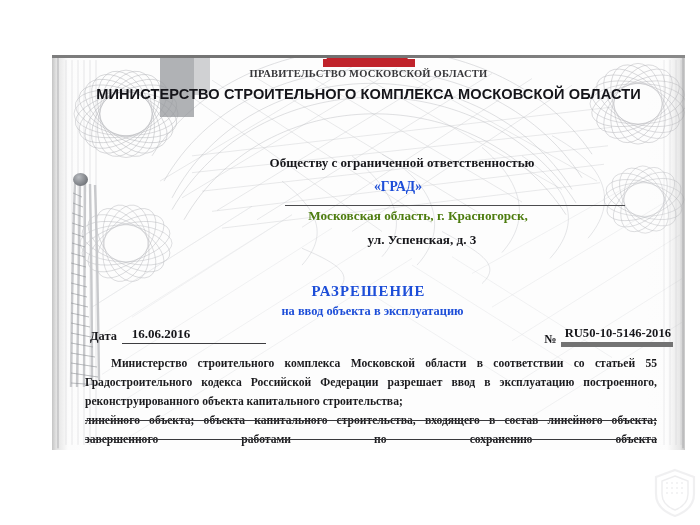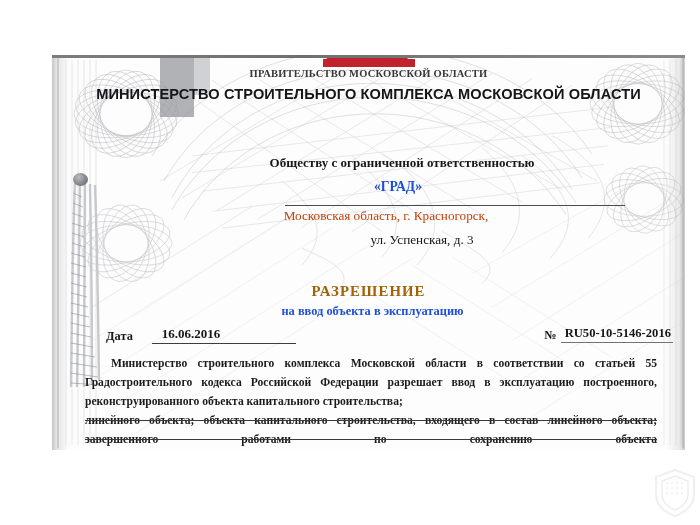--- a/index.html
+++ b/index.html
@@ -192,71 +192,70 @@
   .addr-rule {
     position: absolute;
     left: 233px;
     top: 150px;
     width: 340px;
     height: 1px;
     background: #4b4b4e;
   }
   .addr-line1 {
     position: absolute;
-    left: 124px;
+    left: 156px;
     width: 420px;
     top: 153px;
     text-align: center;
     font-size: 13.2px;
-    font-weight: 400;
-    color: #c2410c;
+    font-weight: 700;
+    color: #4d7c0f;
   }
   .addr-line2 {
     position: absolute;
     left: 140px;
     width: 460px;
     top: 177px;
     text-align: center;
     font-size: 13.2px;
-    font-weight: 400;
+    font-weight: 700;
     color: #17171b;
   }
 
   .doc-title {
     position: absolute;
     left: 0; right: 0;
     top: 228px;
     text-align: center;
     font-size: 14.8px;
     font-weight: 700;
     letter-spacing: 1.1px;
-    color: #a16207;
+    color: #1d4ed8;
   }
   .doc-subtitle {
     position: absolute;
     left: 0; right: 0;
     top: 249px;
     text-align: center;
     font-size: 12.4px;
     font-weight: 700;
     color: #1d4ed8;
     padding-left: 8px;
   }
 
   .date-row {
     position: absolute;
     left: 38px;
     top: 271px;
     display: flex;
     align-items: flex-end;
-    gap: 19px;
+    gap: 5px;
     font-size: 12.4px;
     font-weight: 700;
     color: #17171b;
-    margin-left: 16px;
   }
   .date-value {
     min-width: 128px;
     padding: 0 6px 1px 10px;
     border-bottom: 1px solid #3d3d40;
     font-size: 13px;
     font-weight: 700;
   }
 
   .num-row {
@@ -265,21 +264,21 @@
     top: 271px;
     display: flex;
     align-items: flex-end;
     gap: 4px;
     font-size: 12.4px;
     font-weight: 700;
     color: #17171b;
   }
   .num-value {
     padding: 0 2px 1px 4px;
-    border-bottom: 1px solid #737373;
+    border-bottom: 5px solid #737373;
     font-size: 12.6px;
     font-weight: 700;
   }
 
   .body {
     position: absolute;
     left: 33px;
     right: 28px;
     top: 299px;
     font-size: 11.6px;

